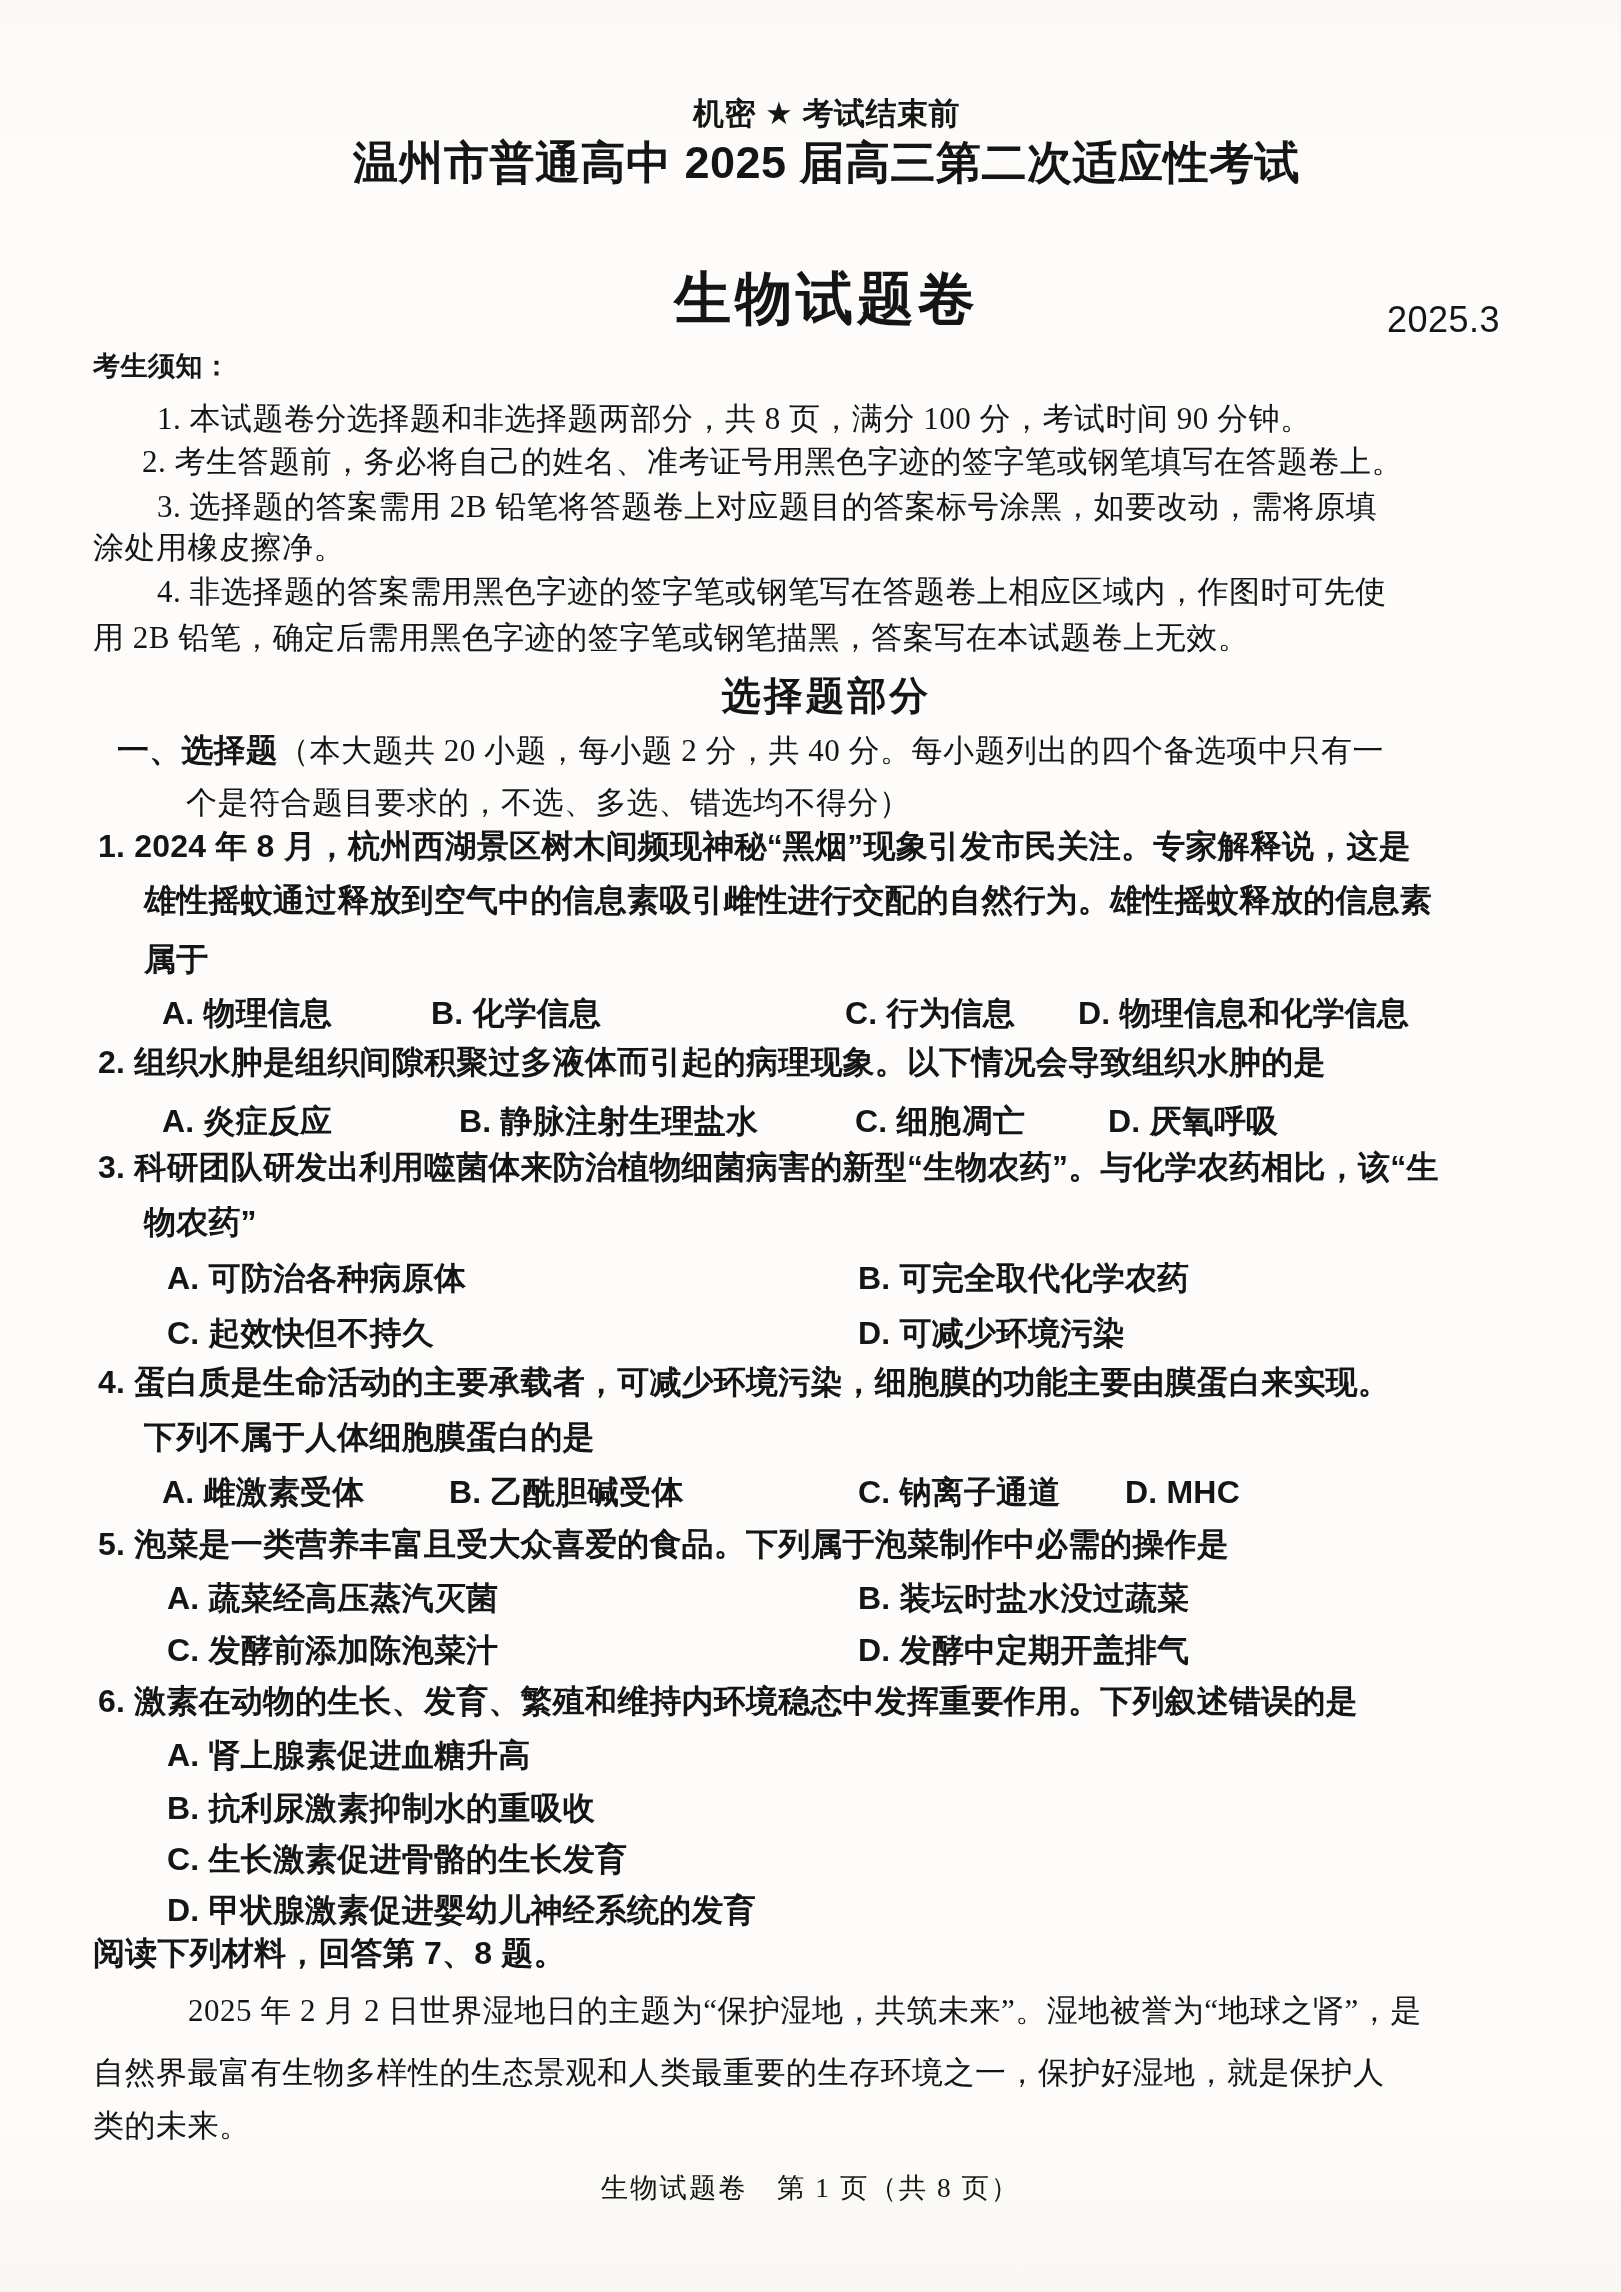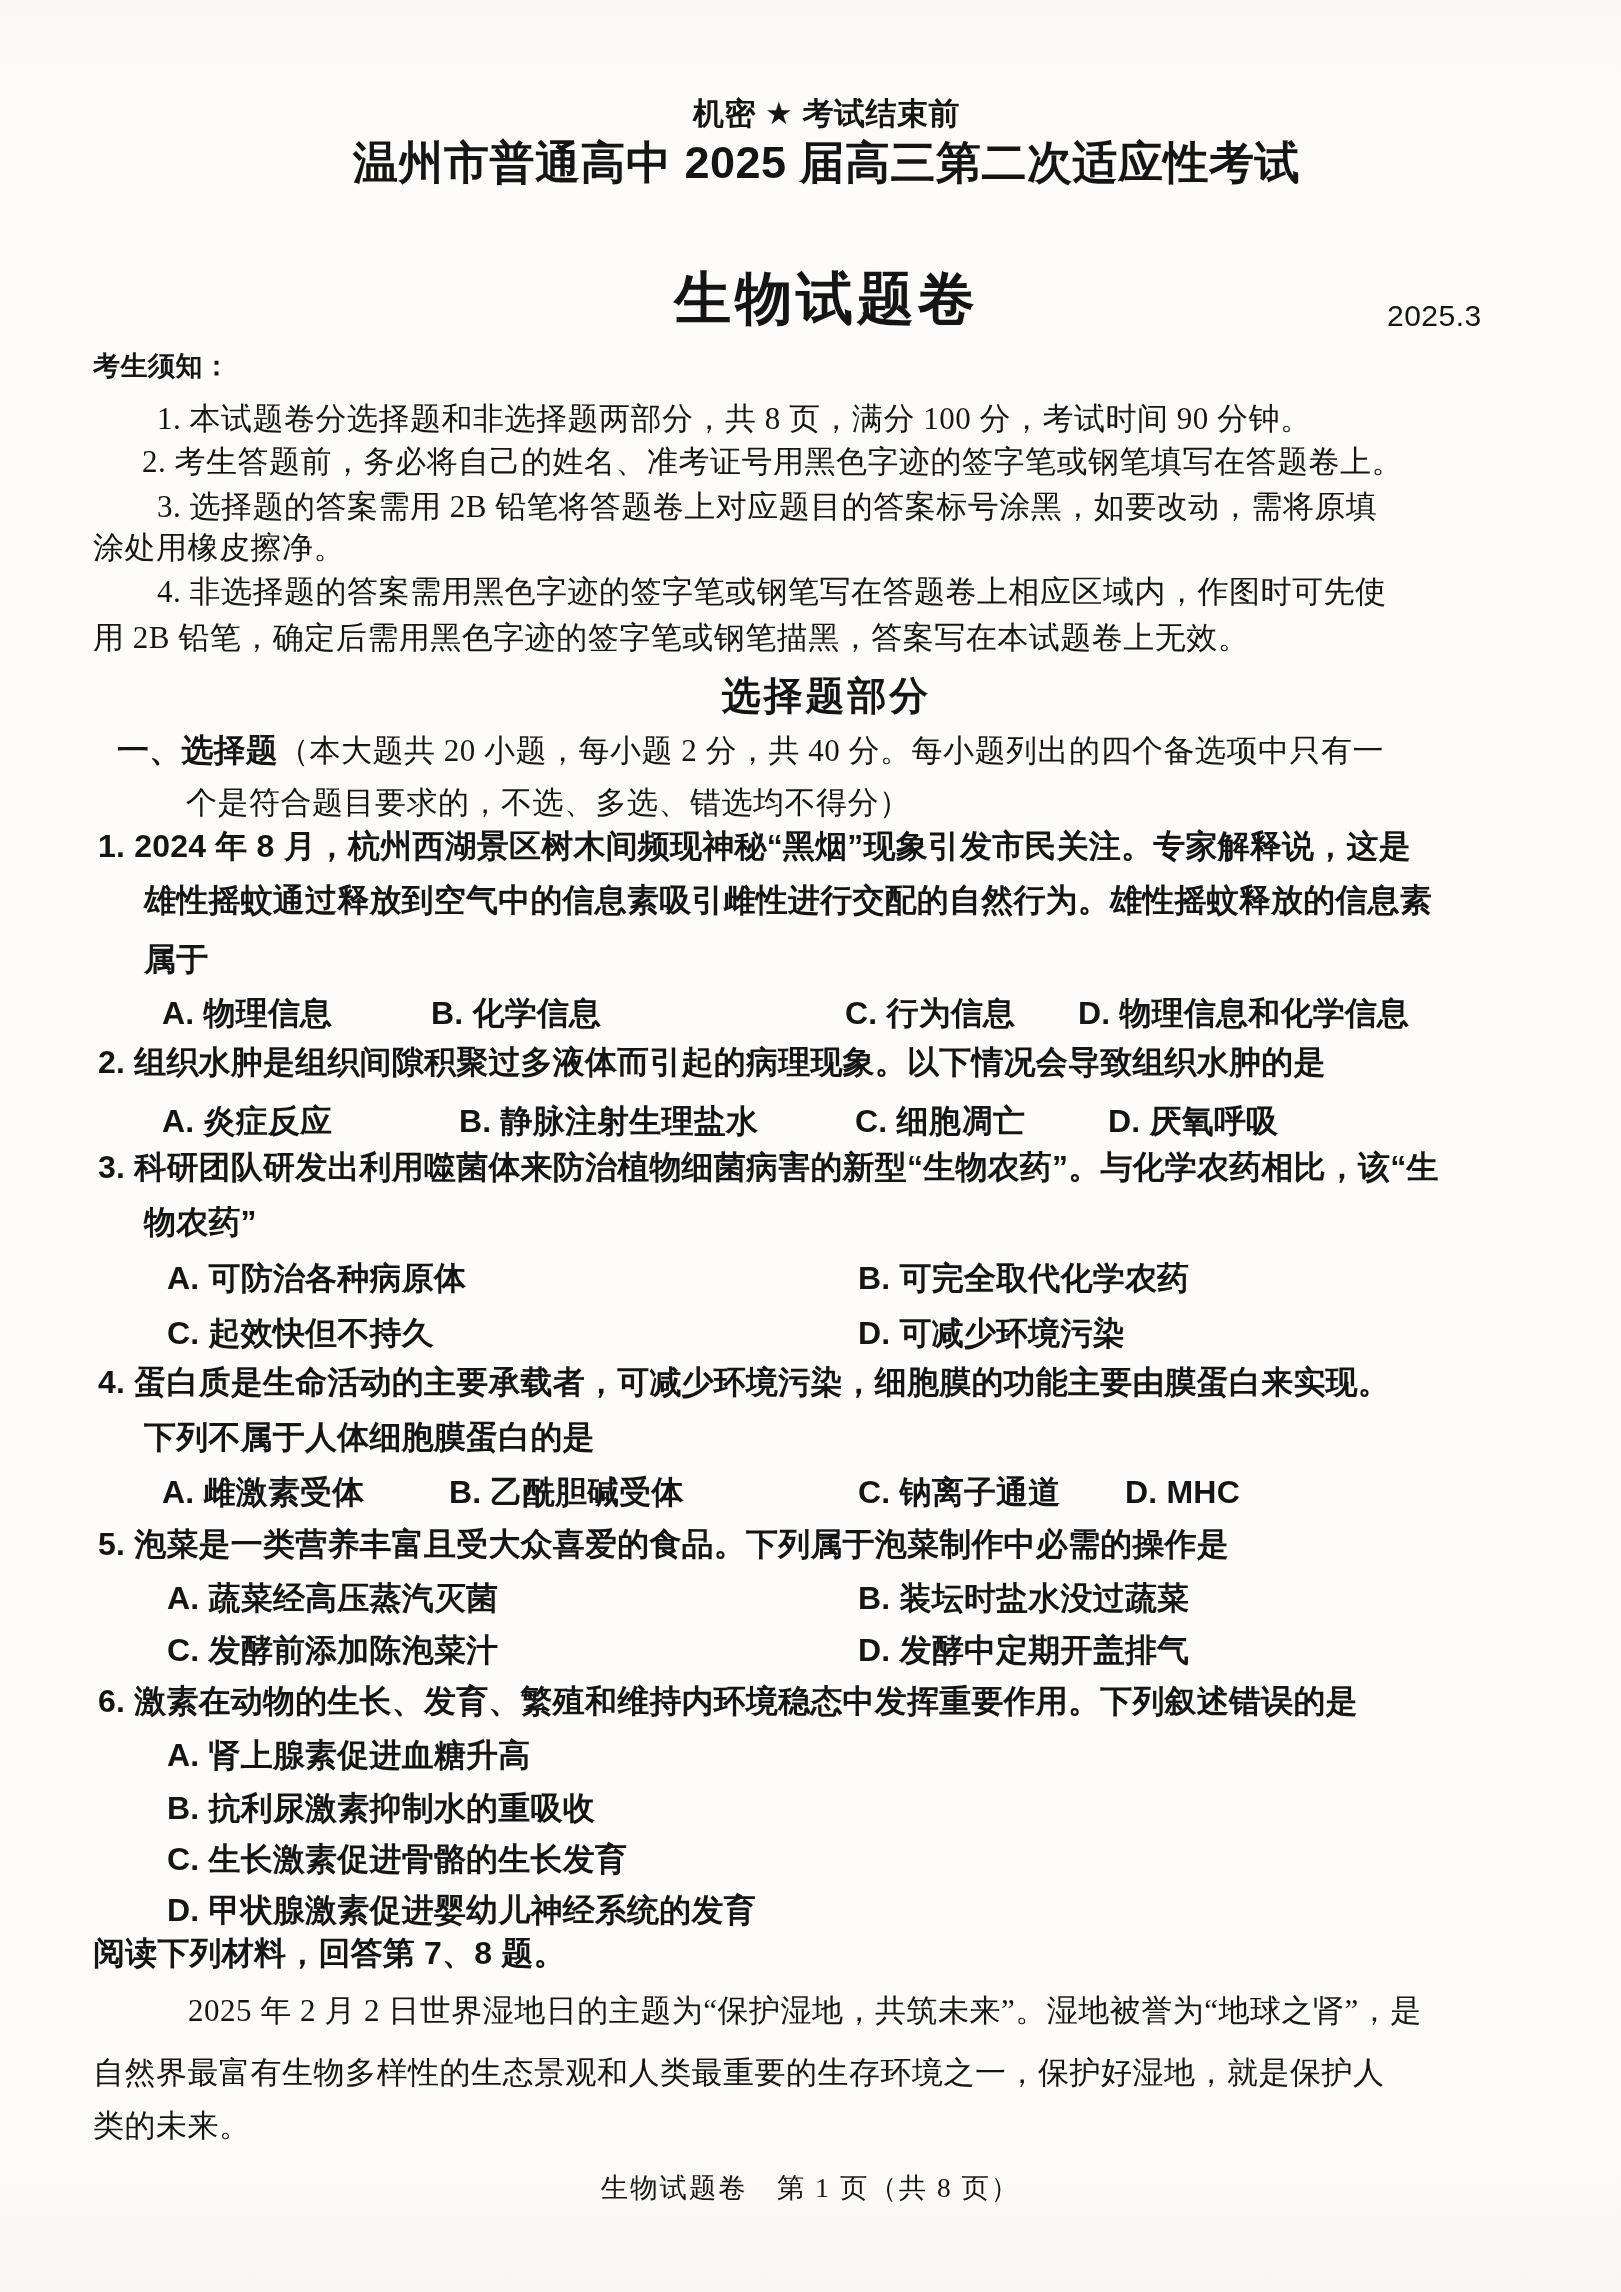--- a/index.html
+++ b/index.html
@@ -22,21 +22,21 @@
     line-height: 1.25;
     letter-spacing: 0.5px;
   }
   .center { left: 0; width: 100%; text-align: center; padding-left: 16px; }
   .bold { font-weight: bold; margin-left: 24px; }
   .q { font-weight: 600; font-family: "Liberation Sans", "DejaVu Sans", sans-serif; letter-spacing: 0.2px; }
   .kai { font-weight: 400; font-size: 31px; }
   .confidential { font-size: 31px; font-weight: bold; font-family: "Liberation Sans", "DejaVu Sans", sans-serif; }
   .exam-title { font-size: 45px; font-weight: bold; font-family: "Liberation Sans", "DejaVu Sans", sans-serif; }
   .paper-title { font-size: 57px; font-weight: bold; font-family: "Liberation Sans", "DejaVu Sans", sans-serif; letter-spacing: 3.9px; }
-  .date { font-size: 30px; font-family: "Liberation Sans", "DejaVu Sans", sans-serif; }
+  .date { font-size: 36px; font-family: "Liberation Sans", "DejaVu Sans", sans-serif; }
   .section-head { font-size: 39px; font-weight: bold; font-family: "Liberation Sans", "DejaVu Sans", sans-serif; letter-spacing: 2.9px; }
   .notice-head { font-size: 27px; font-weight: bold; }
   .footer { font-size: 27.4px; letter-spacing: 2px; }
   .optrow { left: 0; width: 100%; height: 41px; }
   .optrow > span { position: absolute; white-space: nowrap; }
 </style>
 </head>
 <body>
 
 <div class="page">

